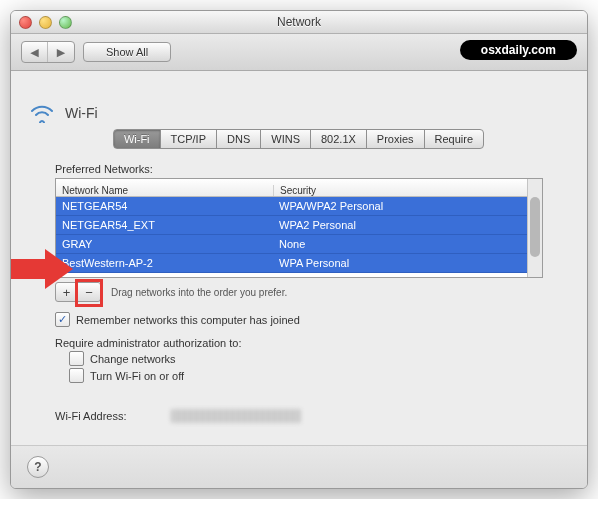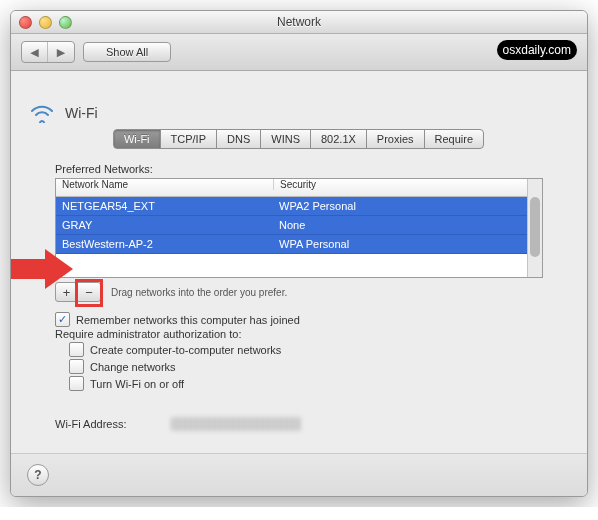--- a/index.html
+++ b/index.html
@@ -9,35 +9,35 @@
 .dot{width:11px;height:11px;border-radius:50%;border:1px solid rgba(0,0,0,.25)}
 .dot.r{background:radial-gradient(circle at 30% 30%,#ff8a80,#e0443e)}
 .dot.y{background:radial-gradient(circle at 30% 30%,#ffe082,#e6b43c)}
 .dot.g{background:radial-gradient(circle at 30% 30%,#b9f6ca,#65b84c)}
 .title{position:absolute;left:0;right:0;text-align:center;font-size:12px;color:#3a3a3a;text-shadow:0 1px 0 #fff}
 .toolbar{height:36px;background:linear-gradient(#eaeaea,#d4d4d4);border-bottom:1px solid #a9a9a9;display:flex;align-items:center;padding:0 10px;gap:8px;position:relative}
 .seg{display:flex;border:1px solid #9a9a9a;border-radius:4px;overflow:hidden;background:linear-gradient(#fdfdfd,#d8d8d8)}
 .seg button{width:26px;height:20px;border:none;background:transparent;color:#6a6a6a;font-size:11px}
 .seg button:first-child{border-right:1px solid #bcbcbc}
 .pill{height:20px;padding:0 22px;border:1px solid #9a9a9a;border-radius:4px;background:linear-gradient(#fdfdfd,#d8d8d8);font-size:11px;color:#333;text-shadow:0 1px 0 #fff}
-.watermark{position:absolute;right:10px;top:6px;background:#000;color:#fff;border-radius:11px;padding:3px 6px;font-size:12px;font-weight:normal;font-family:Arial}
+.watermark{position:absolute;right:10px;top:6px;background:#000;color:#fff;border-radius:11px;padding:3px 21px;font-size:12px;font-weight:bold;font-family:Arial}
 .content{padding:32px 18px 14px 18px;position:relative}
 .wifi-head{display:flex;align-items:center;gap:10px;margin-bottom:6px}
 .wifi-icon{width:26px;height:20px;position:relative}
 .wifi-title{font-size:14px;color:#444}
 .tabs{display:flex;justify-content:center;margin:4px 0 14px 0}
 .tabs .tab{padding:3px 10px;border:1px solid #8f8f8f;background:linear-gradient(#fbfbfb,#dcdcdc);font-size:11px;margin-left:-1px;color:#333}
 .tabs .tab:first-child{border-radius:4px 0 0 4px}
 .tabs .tab:last-child{border-radius:0 4px 4px 0}
 .tabs .tab.active{background:linear-gradient(#9a9a9a,#7d7d7d);color:#fff;text-shadow:0 -1px 0 rgba(0,0,0,.3);box-shadow:inset 0 1px 2px rgba(0,0,0,.3)}
 .section{padding:0 26px}
 .sec-label{font-size:11px;color:#333;margin-bottom:3px}
 .table{border:1px solid #9c9c9c;height:98px;display:flex;background:#fff}
 .table-body{flex:1;overflow:hidden}
-.th{display:flex;background:linear-gradient(#fff,#ededed);border-bottom:1px solid #bcbcbc;height:17px;align-items:flex-start}
+.th{display:flex;background:linear-gradient(#fff,#ededed);border-bottom:1px solid #bcbcbc;height:17px;align-items:flex-end}
 .th div{padding:0 6px;font-size:10px;color:#333}
 .th .c1{flex:0 0 205px;border-right:1px solid #d0d0d0}
 .th .c2{flex:1}
 .row{display:flex;height:18px;align-items:center;background:#3a6fd8;color:#fff;font-size:11px;border-bottom:1px solid #2f5fc0}
 .row .c1{flex:0 0 205px;padding:0 6px}
 .row .c2{flex:1;padding:0 6px}
 .scroll{width:14px;background:#eaeaea;border-left:1px solid #c4c4c4;position:relative}
 .thumb{position:absolute;left:2px;right:2px;top:18px;height:60px;background:#b8b8b8;border-radius:5px}
 .addrem{display:flex;align-items:center;gap:10px;margin-top:4px}
 .btns{display:flex;border:1px solid #9a9a9a;border-radius:3px;overflow:hidden;background:linear-gradient(#fdfdfd,#dcdcdc)}
@@ -104,20 +104,24 @@
     <div class="section">
       <div class="sec-label">Preferred Networks:</div>
 
       <div class="table">
         <div class="table-body">
           <div class="th">
             <div class="c1">Network Name</div>
             <div class="c2">Security</div>
           </div>
           <div class="row">
+            <div class="c1">NETGEAR54</div>
+            <div class="c2">WPA/WPA2 Personal</div>
+          </div>
+          <div class="row">
             <div class="c1">NETGEAR54_EXT</div>
             <div class="c2">WPA2 Personal</div>
           </div>
           <div class="row">
             <div class="c1">GRAY</div>
             <div class="c2">None</div>
           </div>
           <div class="row">
             <div class="c1">BestWestern-AP-2</div>
             <div class="c2">WPA Personal</div>
@@ -135,26 +139,22 @@
         </div>
         <div class="hint">Drag networks into the order you prefer.</div>
         <div class="red-box" style="left:20px;top:-3px"></div>
       </div>
 
       <div class="chk-row">
         <div class="chk">✓</div>
         <span>Remember networks this computer has joined</span>
       </div>
 
-      <div style="margin-top:1px">
+      <div style="margin-top:10px">
         <div>Require administrator authorization to:</div>
-        <div class="chk-row sub">
-          <div class="chk"></div>
-          <span>Create computer-to-computer networks</span>
-        </div>
         <div class="chk-row sub">
           <div class="chk"></div>
           <span>Change networks</span>
         </div>
         <div class="chk-row sub">
           <div class="chk"></div>
           <span>Turn Wi-Fi on or off</span>
         </div>
       </div>
 

